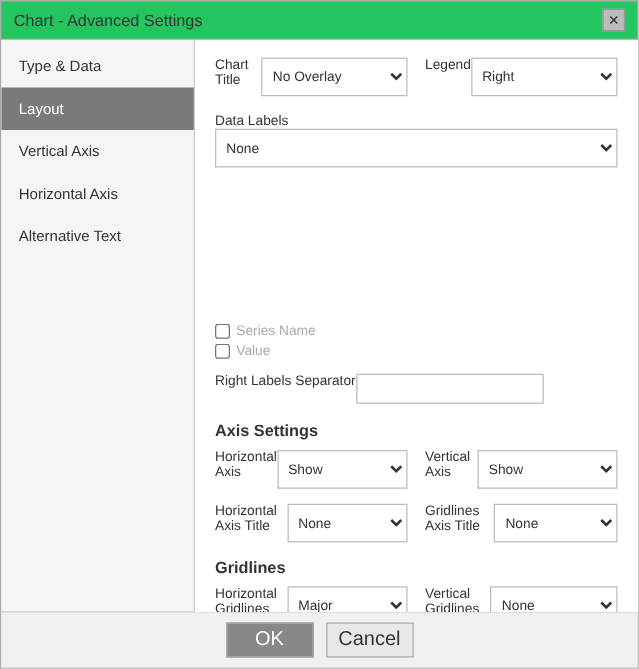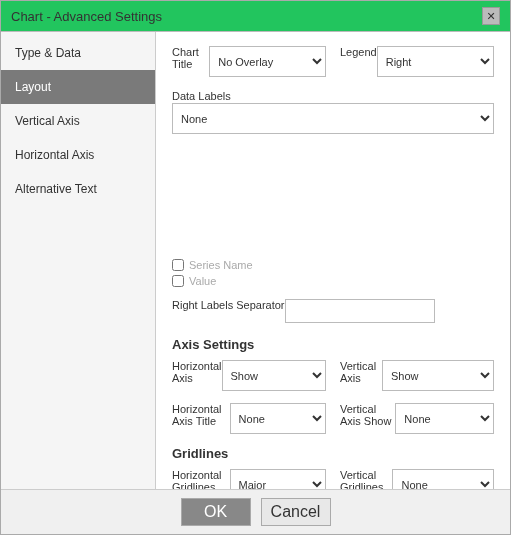--- a/index.html
+++ b/index.html
@@ -244,21 +244,21 @@
       </div>
 
       <div class="form-row">
         <div class="form-group">
           <label class="form-label">Horizontal Axis Title</label>
           <select>
             <option>None</option>
           </select>
         </div>
         <div class="form-group">
-          <label class="form-label">Vertical Axis Show</label>
+          <label class="form-label">Gridlines Axis Title</label>
           <select>
             <option>None</option>
           </select>
         </div>
       </div>
 
       <div class="section-title" style="margin-top:6px;">Gridlines</div>
 
       <div class="form-row">
         <div class="form-group">

